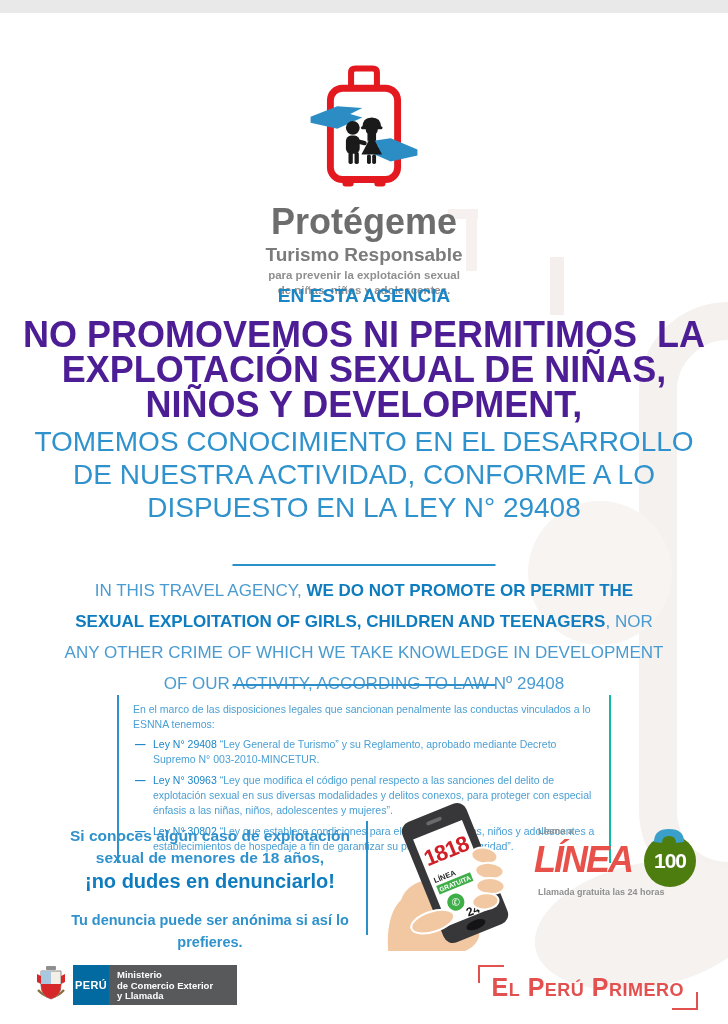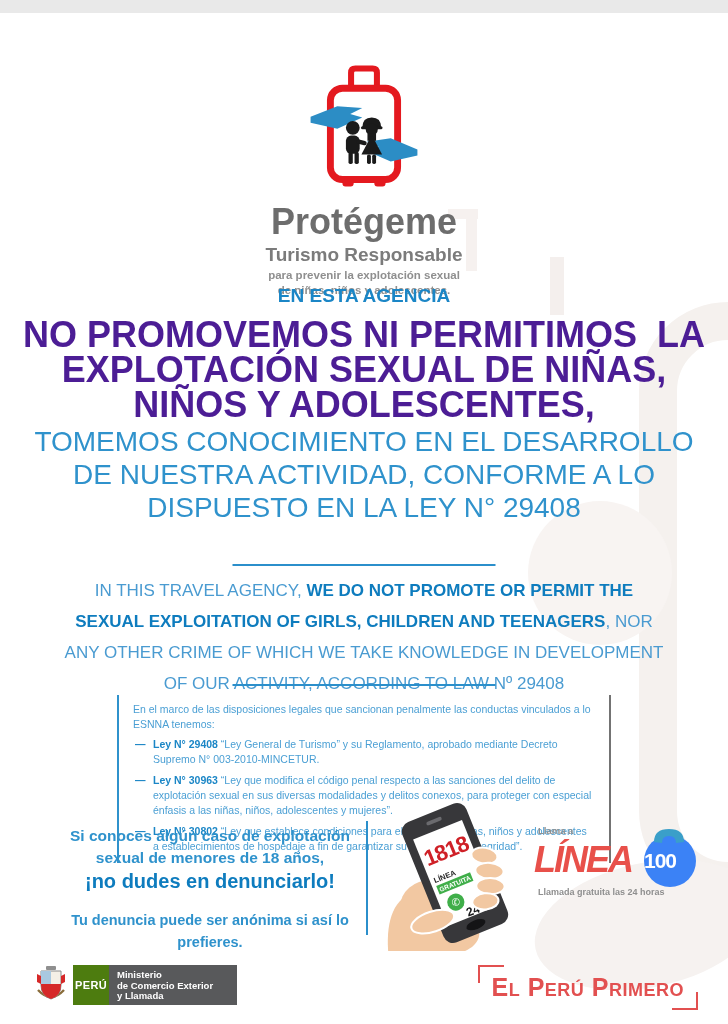--- a/index.html
+++ b/index.html
@@ -32,54 +32,54 @@
   
   .english {
     position:absolute; top:562px; left:64px; width:600px; text-align:center;
     font-size:17px; font-weight:500; color:#4a9bd1; line-height:31px;
   }
   .english b { font-weight:800; color:#0e7cbe; }
 
   
   .legal-box {
     position:absolute; top:682px; left:117px; width:494px;
-    border-left:2px solid #2f92cc; border-right:2px solid #737373;
+    border-left:2px solid #2f92cc; border-right:2px solid #14b8a6;
     padding:7px 14px 9px 14px;
     font-size:10.5px; color:#4a9fd4; line-height:15px; font-weight:500;
   }
   .legal-intro { margin-bottom:5px; }
   .legal-item { position:relative; padding-left:20px; margin-bottom:6px; }
   .legal-item:last-child { margin-bottom:0; }
   .legal-dash { position:absolute; left:2px; top:0; font-weight:800; color:#1b86c6; }
-  .legal-ref { font-weight:700; color:#1b86c6; }
+  .legal-ref { font-weight:400; color:#1b86c6; }
 
   
   .cta-text { position:absolute; top:812px; left:62px; width:296px; text-align:center;
               color:#2f92cc; font-size:15.5px; font-weight:600; line-height:22px; }
   .cta-emphasis { font-size:20px; font-weight:800; color:#0e7cbe; line-height:24px; }
   .cta-note { margin-top:16px; font-size:14.5px; }
   .v-divider { position:absolute; left:366px; top:808px; width:2px; height:114px; background:#2b8fcb; }
 
   .phone-wrap { position:absolute; left:380px; top:786px; width:152px; height:152px; }
 
   
   .linea100 { position:absolute; left:530px; top:812px; width:172px; height:78px; }
   .l100-llama { position:absolute; top:0; left:8px; font-size:9.5px; font-weight:700; color:#8f8f8f; }
   .l100-brand { position:absolute; top:14px; left:4px; font-size:36px; font-weight:800; font-style:italic;
                 color:#e8504a; letter-spacing:-2px; }
   .l100-circle { position:absolute; right:6px; top:10px; width:52px; height:52px; border-radius:50%;
-                 background:#3b82f6; display:flex; align-items:center; justify-content:flex-start; }
+                 background:#4d7c0f; display:flex; align-items:center; justify-content:center; }
   .l100-number { color:#ffffff; font-size:21px; font-weight:800; letter-spacing:-1px; }
   .l100-handset { position:absolute; right:16px; top:2px; width:34px; height:16px; }
   .l100-sub { position:absolute; top:62px; left:8px; font-size:9px; font-weight:600; color:#8f8f8f; }
 
   
   .footer-logo { position:absolute; left:33px; top:950px; height:44px; display:flex; align-items:center; }
   .coat { width:36px; height:42px; margin-right:4px; }
-  .peru-box { width:36px; height:40px; background:#4d7c0f; color:#fff; display:flex; align-items:center;
+  .peru-box { width:36px; height:40px; background:#0369a1; color:#fff; display:flex; align-items:center;
               justify-content:center; font-size:11px; font-weight:800; letter-spacing:.4px; }
   .ministry-box { width:128px; height:40px; background:#58595b; color:#fff; padding:5px 10px 0 8px;
                   font-size:9.5px; font-weight:700; line-height:10.5px; }
   .slogan { position:absolute; right:30px; top:952px; padding:8px 14px;
             color:#e25050; font-size:25px; font-weight:700; font-variant:small-caps; letter-spacing:.5px; }
   .slogan .br-tl { position:absolute; left:0; top:0; width:26px; height:18px;
                    border-left:2.5px solid #e25050; border-top:2.5px solid #e25050; }
   .slogan .br-br { position:absolute; right:0; bottom:0; width:26px; height:18px;
                    border-right:2.5px solid #e25050; border-bottom:2.5px solid #e25050; }
 </style>
@@ -125,21 +125,21 @@
     <div class="brand-tagline">
       <div>para prevenir la explotación sexual</div>
       <div>de niñas, niños y adolescentes.</div>
     </div>
   </div>
 
   <div class="headline">
     <div class="h-intro">EN ESTA AGENCIA</div>
     <div class="h-bold">NO PROMOVEMOS NI PERMITIMOS  LA</div>
     <div class="h-bold">EXPLOTACIÓN SEXUAL DE NIÑAS,</div>
-    <div class="h-bold">NIÑOS Y ADOLESCENTES,</div>
+    <div class="h-bold">NIÑOS Y DEVELOPMENT,</div>
     <div class="h-light-group">
       <div class="h-light">TOMEMOS CONOCIMIENTO EN EL DESARROLLO</div>
       <div class="h-light">DE NUESTRA ACTIVIDAD, CONFORME A LO</div>
       <div class="h-light">DISPUESTO EN LA LEY N° 29408</div>
     </div>
   </div>
 
   <div class="divider divider-1"></div>
 
   <p class="english"><span>IN THIS TRAVEL AGENCY, </span><b>WE DO NOT PROMOTE OR PERMIT THE SEXUAL EXPLOITATION OF GIRLS, CHILDREN AND TEENAGERS</b><span>, NOR ANY OTHER CRIME OF WHICH WE TAKE KNOWLEDGE IN DEVELOPMENT OF OUR ACTIVITY, ACCORDING TO LAW Nº 29408</span></p>

